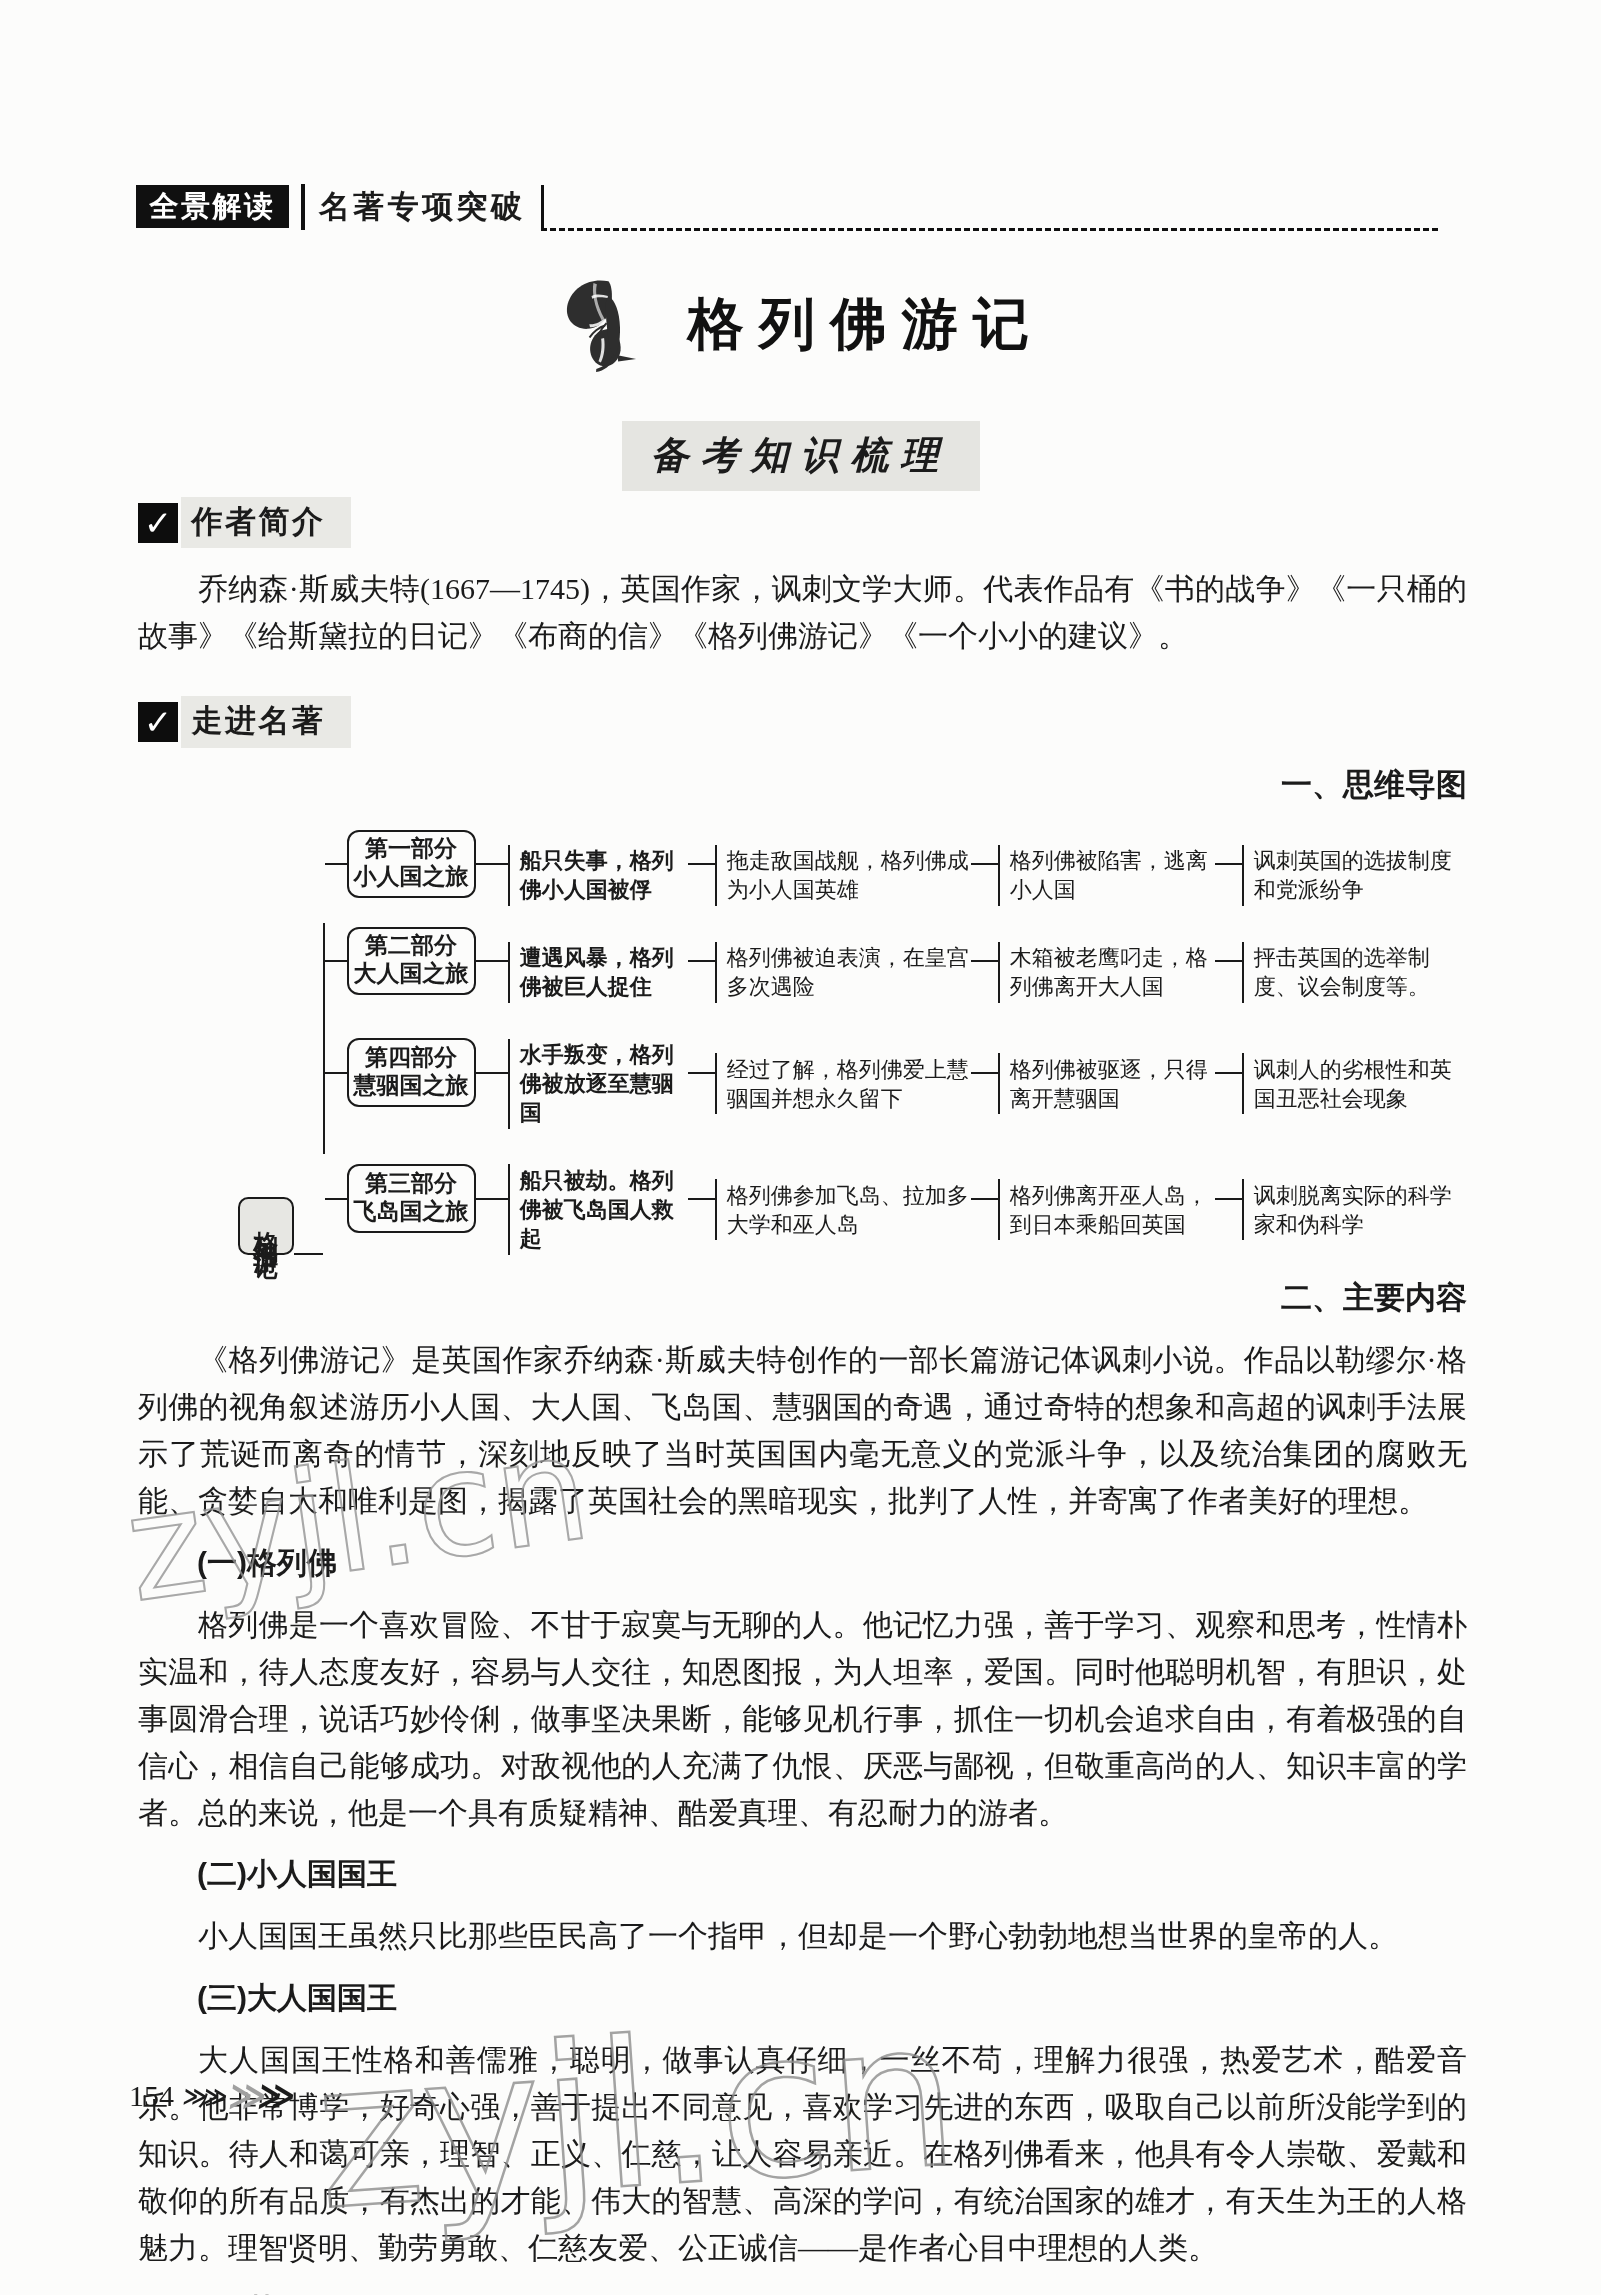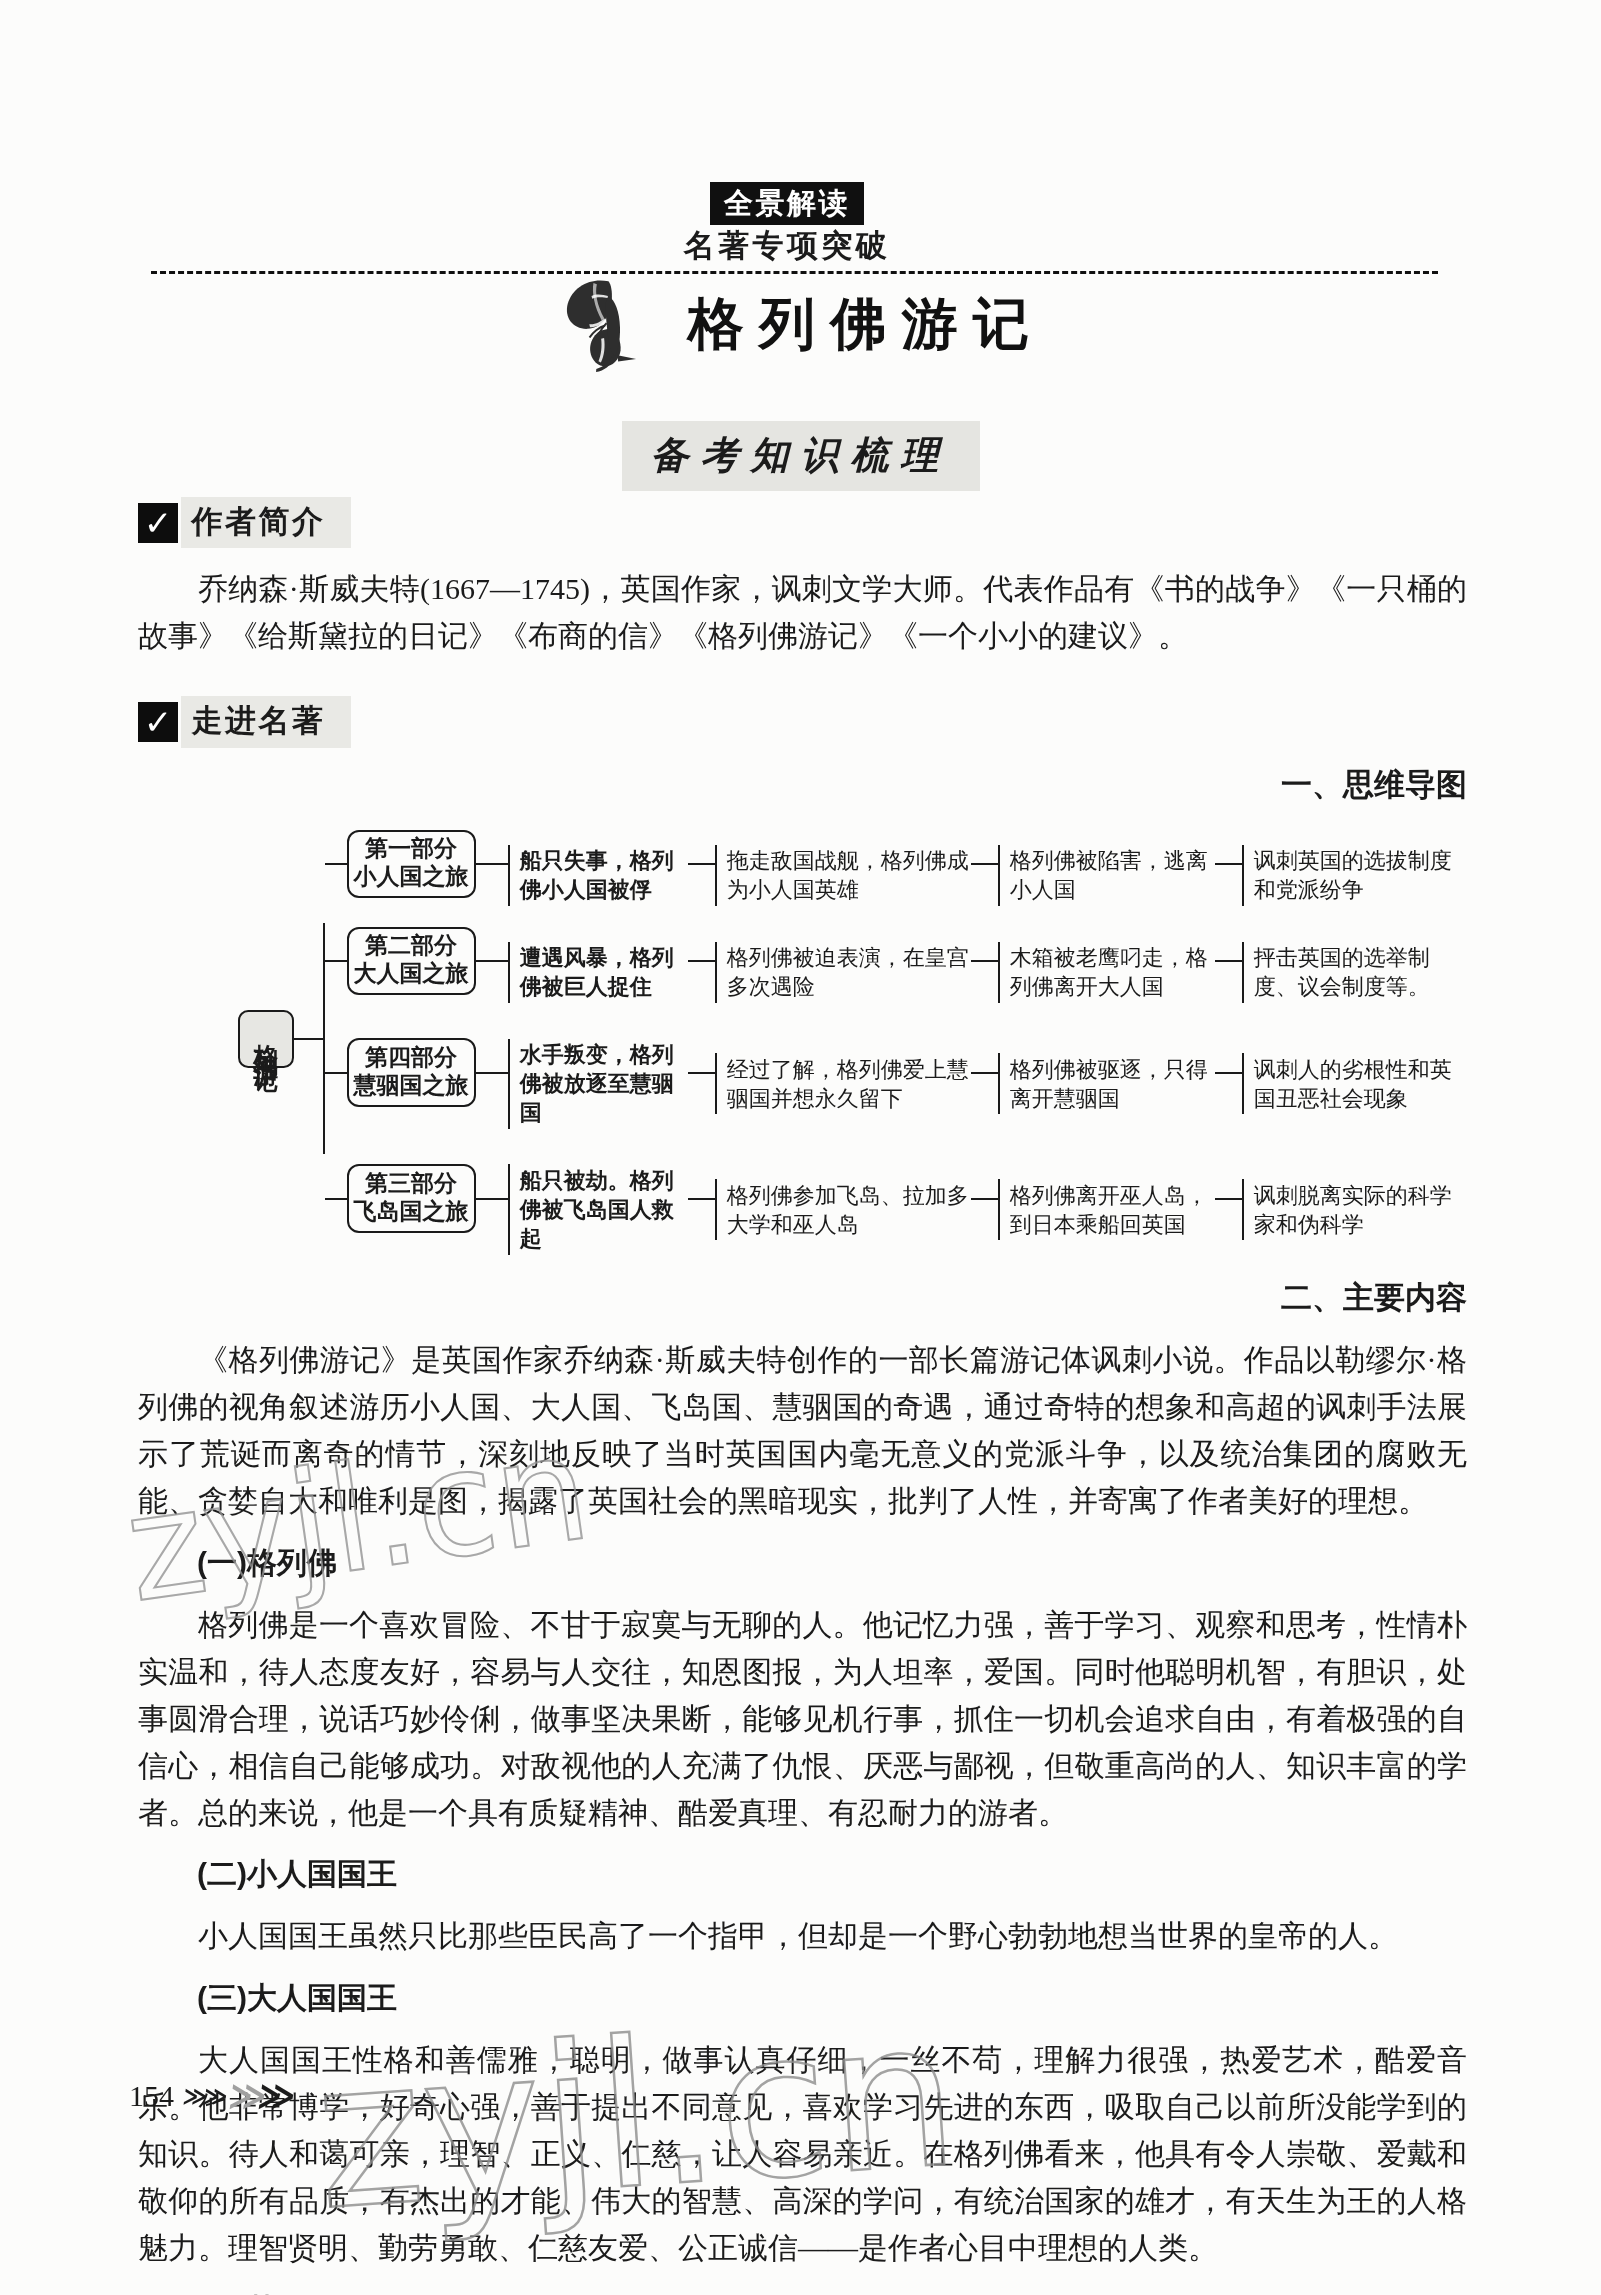--- a/index.html
+++ b/index.html
@@ -4,21 +4,21 @@
 <style>
   * { margin:0; padding:0; box-sizing:border-box; }
   html,body { background:#9a9a9a; }
   .page {
     position:relative; width:1601px; height:2295px; margin:0 auto;
     background:#fcfcfb; color:#1b1b1b; overflow:hidden;
     font-family:"Liberation Serif", serif;
   }
   
   .hdr { position:absolute; top:182px; left:136px; width:1302px;
-         display:flex; align-items:center; height:49px;flex-direction:column; }
+         display:flex; align-items:center; height:49px; }
   .hdr-badge { background:#101010; color:#fff; font-family:"Liberation Sans",sans-serif;
          font-weight:700; font-size:29px; line-height:1; padding:6.8px 13.6px 7.6px;
          letter-spacing:2.5px; }
   .hdr-vbar { width:4.2px; height:46px; background:#101010; margin:0 13.6px 0 12px; }
   .hdr-title { font-family:"Liberation Sans",sans-serif; font-weight:700;
          font-size:31px; letter-spacing:3.4px; white-space:nowrap; }
   .hdr-ldash { flex:1; align-self:stretch; margin-left:15.3px; margin-top:3.4px;
          border-left:3.4px solid #101010; border-bottom:3.4px dashed #101010; }
   
   .title-row { position:absolute; top:273px; left:0; width:100%;
@@ -39,21 +39,21 @@
          font-size:31px; letter-spacing:2.5px; background:#e9e9e5;
          padding:4.2px 25.5px 5.1px 10.2px; margin-left:3.4px; }
   .para { font-size:30px; line-height:47px; text-align:justify;
          text-indent:2em; margin-top:17px; }
   .h3 { font-family:"Liberation Sans",sans-serif; font-weight:700; font-size:31px;
          padding-left:59px; margin-top:16px;text-align:right; }
   .h4 { font-family:"Liberation Sans",sans-serif; font-weight:700; font-size:30px;
          padding-left:59px; margin-top:18.7px; }
   .mt-lg { margin-top:37px; }
   
-  .mindmap { display:flex; align-items:center; margin:17px 0 22px 100px; }
+  .mindmap { display:flex; align-items:flex-end; margin:17px 0 22px 100px; }
   .mm-root { writing-mode:vertical-lr; text-orientation:upright;
          border:2.5px solid #1a1a1a; border-radius:10.2px; background:#e7e7e3;
          font-size:24.6px; font-weight:700; letter-spacing:6px;
          padding:12px 9.3px; flex:0 0 auto; }
   .stub  { width:29px; border-top:2.5px solid #1a1a1a; flex:0 0 auto; }
   .trunk { width:0; border-left:2.5px solid #1a1a1a; height:231px;
          align-self:center; flex:0 0 auto; }
   .mm-rows { display:flex; flex-direction:column; gap:13.6px; }
   .mm-row { display:flex; align-items:center; min-height:58px; }
   .mm-row .stub { width:22px; }

